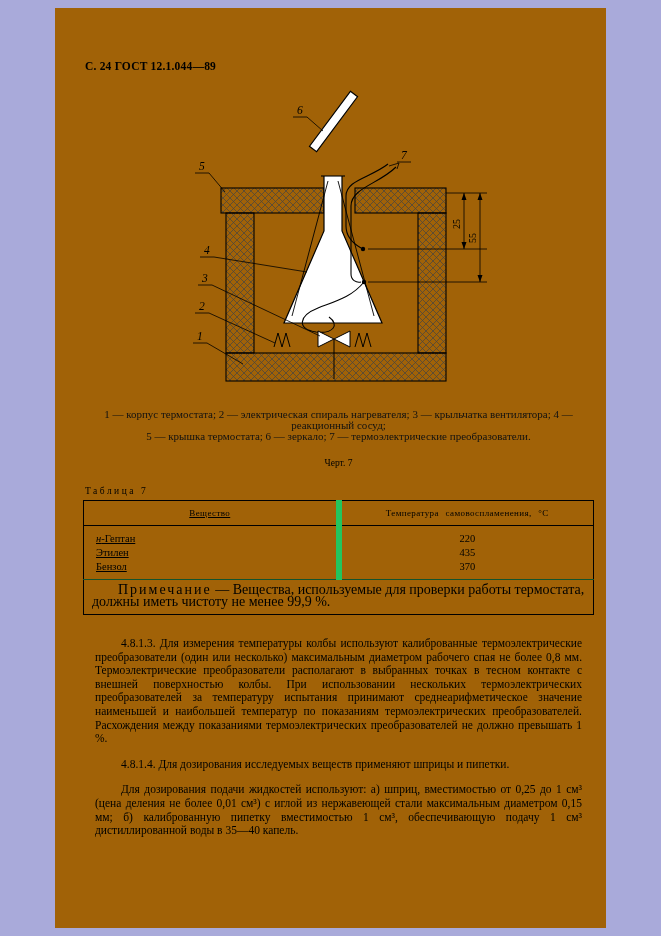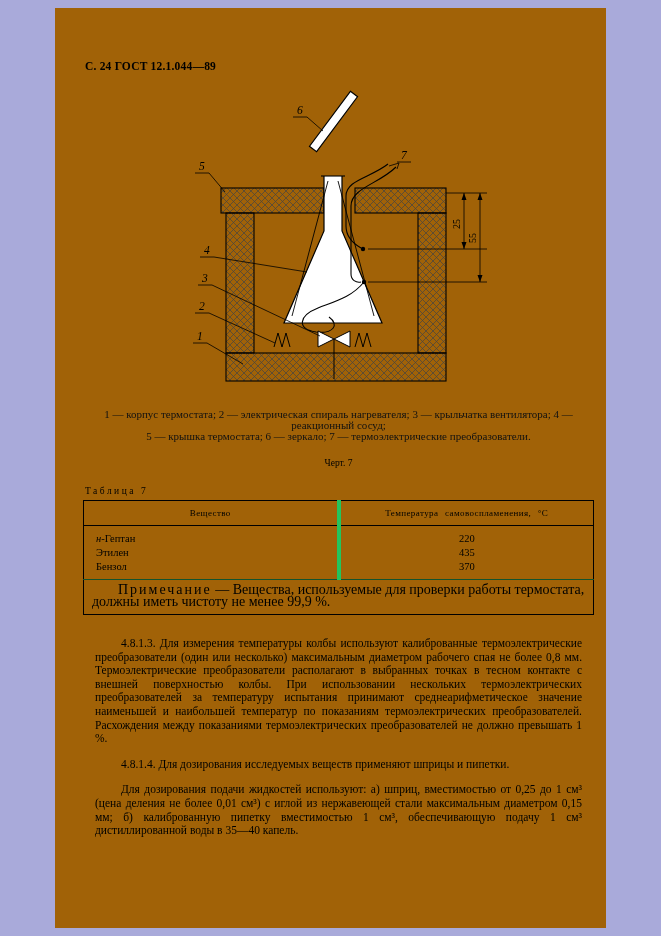--- a/index.html
+++ b/index.html
@@ -35,21 +35,21 @@
   }
   table.substances {
     width:100%; border-collapse:collapse; border:1.2px solid #000;
     font-size:10.5px;
   }
   table.substances th {
     border-bottom:1px solid #000;
     font-weight:normal; font-size:9px; letter-spacing:0.4px; word-spacing:4px;
     padding:7px 4px; text-align:center;
   }
-  table.substances th.col-left, table.substances td.cell-left { border-right:4px solid #22c55e; }
+  table.substances th.col-left, table.substances td.cell-left { border-right:6px solid #22c55e;text-decoration:underline; }
   table.substances td { padding:1.5px 0; }
   table.substances td.cell-left { padding-left:12px; text-align:left; }
   table.substances td.cell-right { text-align:center; }
   table.substances tr.first-row td { padding-top:7px; }
   table.substances tr.last-row td { padding-bottom:7px; }
   .sub-prefix { font-style:italic; }
   td.note-cell {
     border-top:1px solid #14532d;
     font-size:14px; line-height:12px;
     padding:4px 8px 6px 8px !important; text-align:left;

